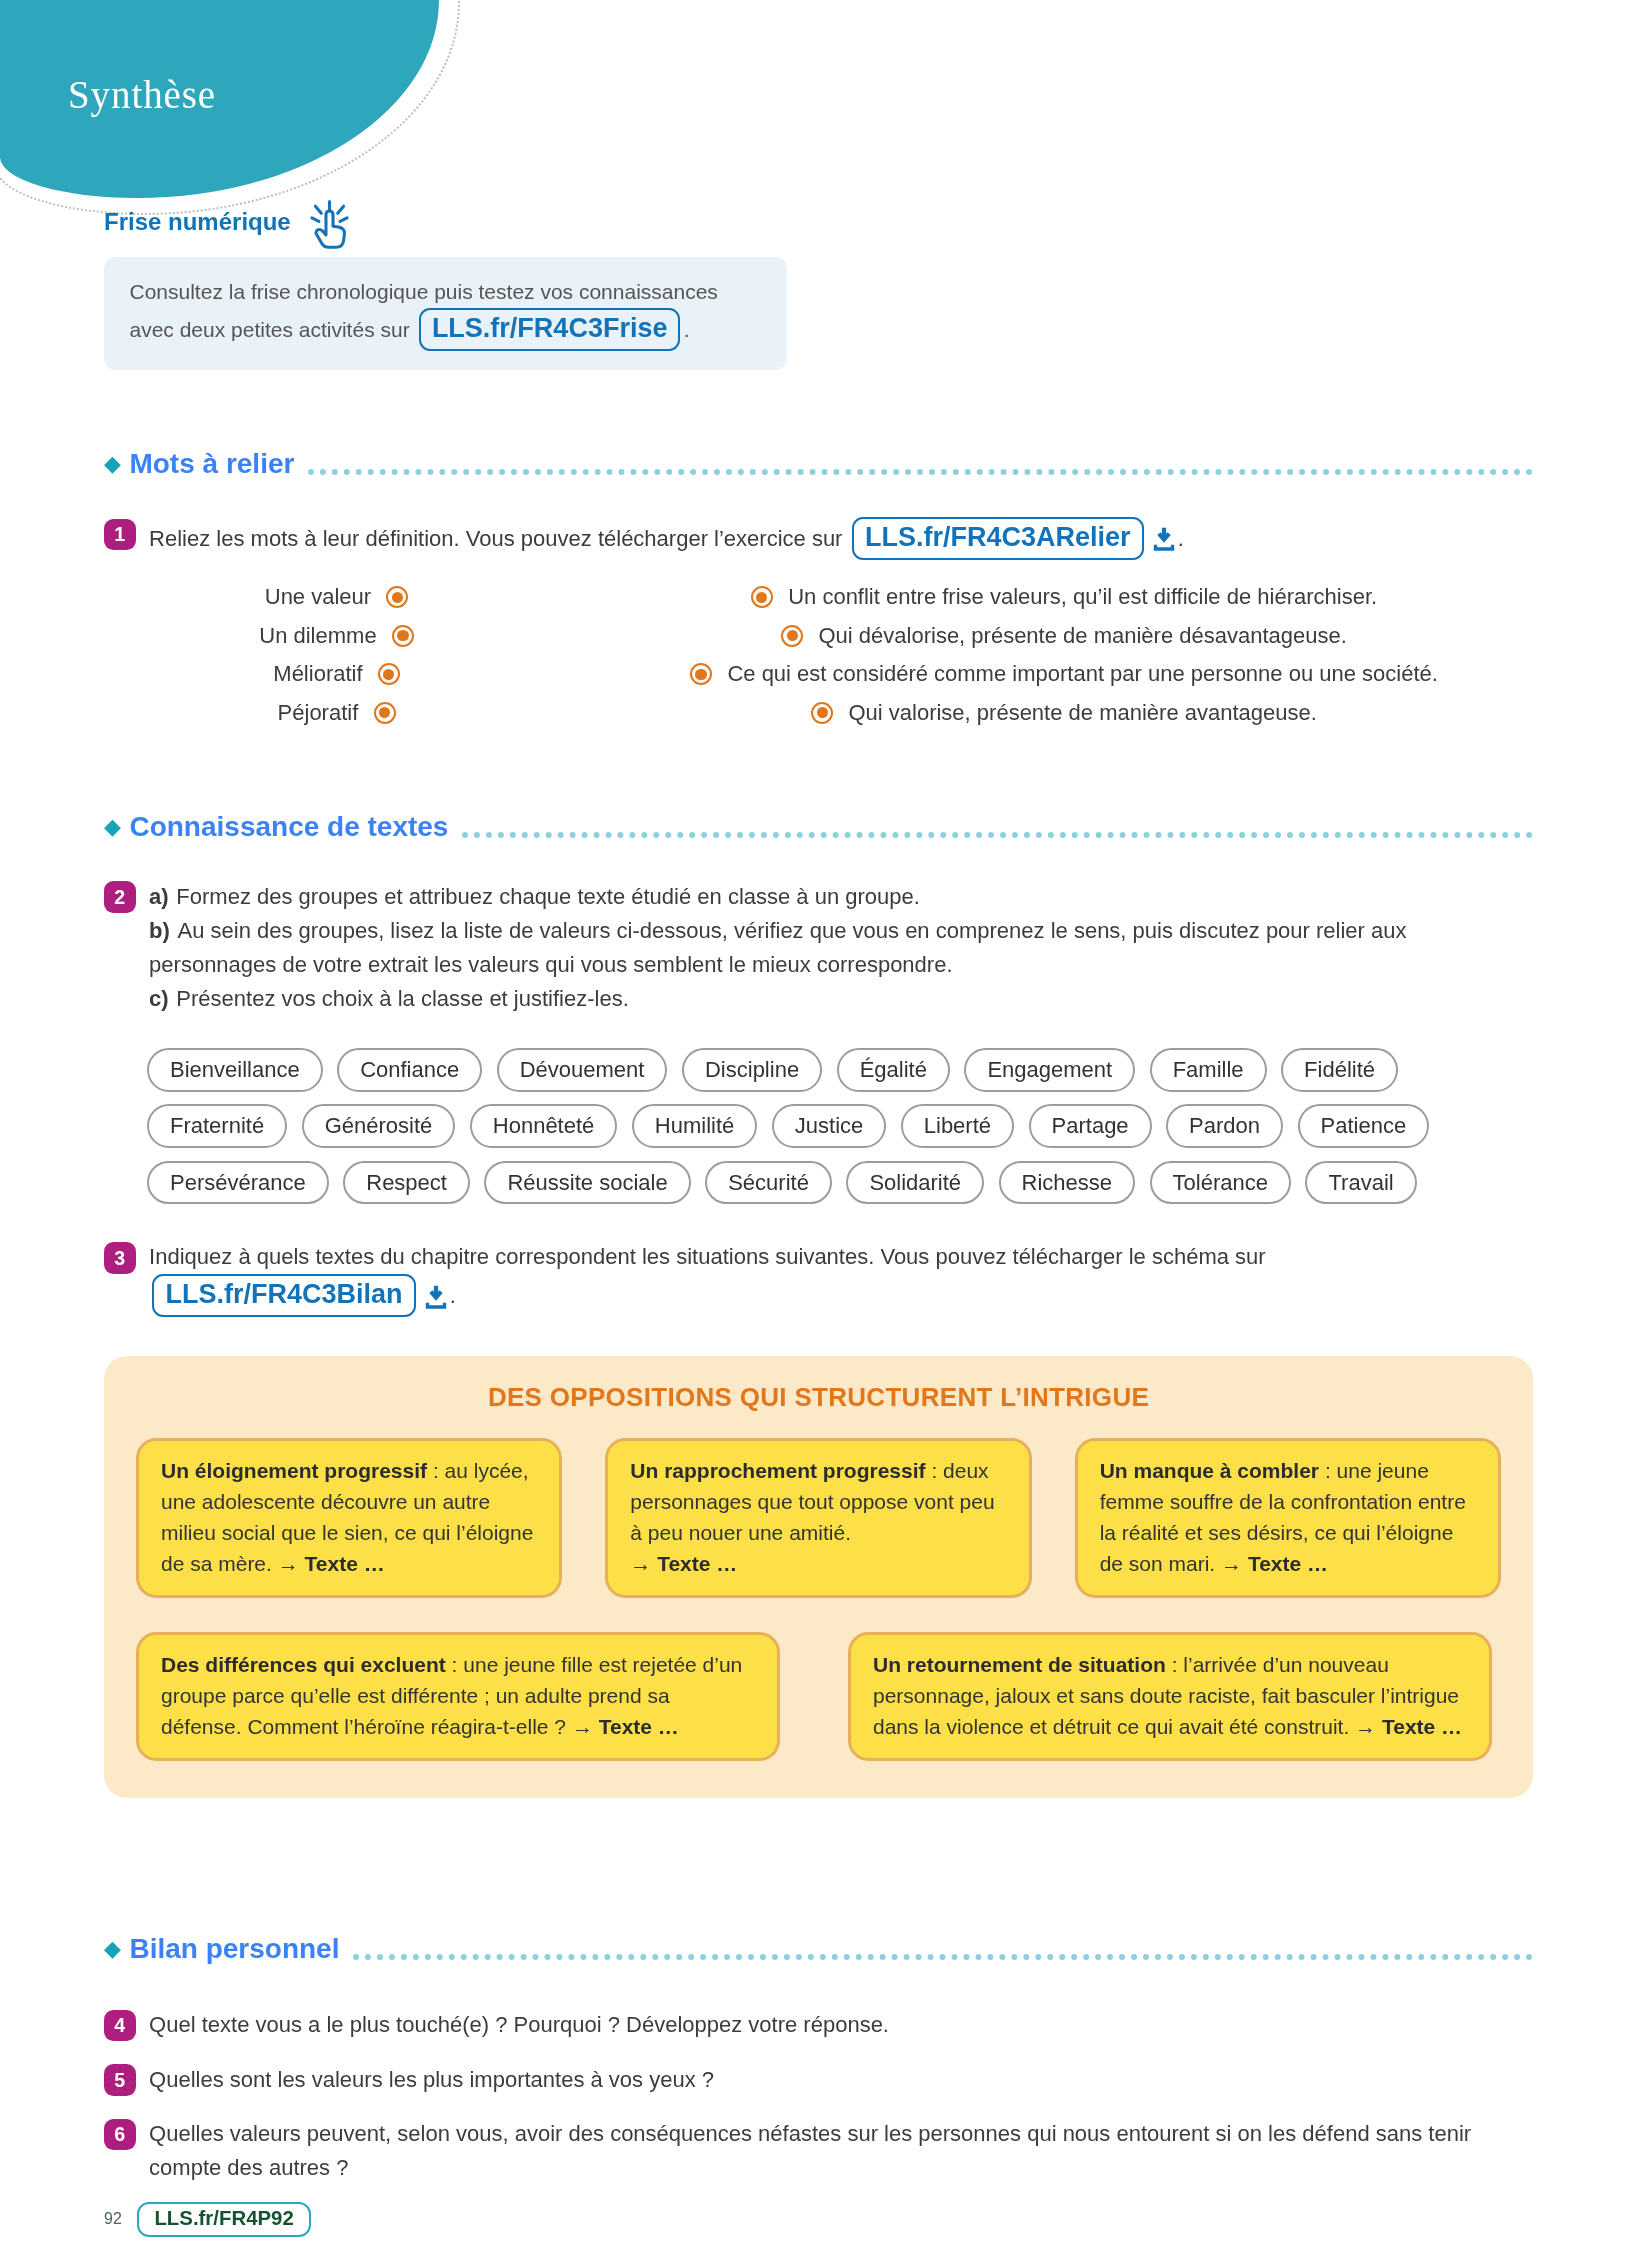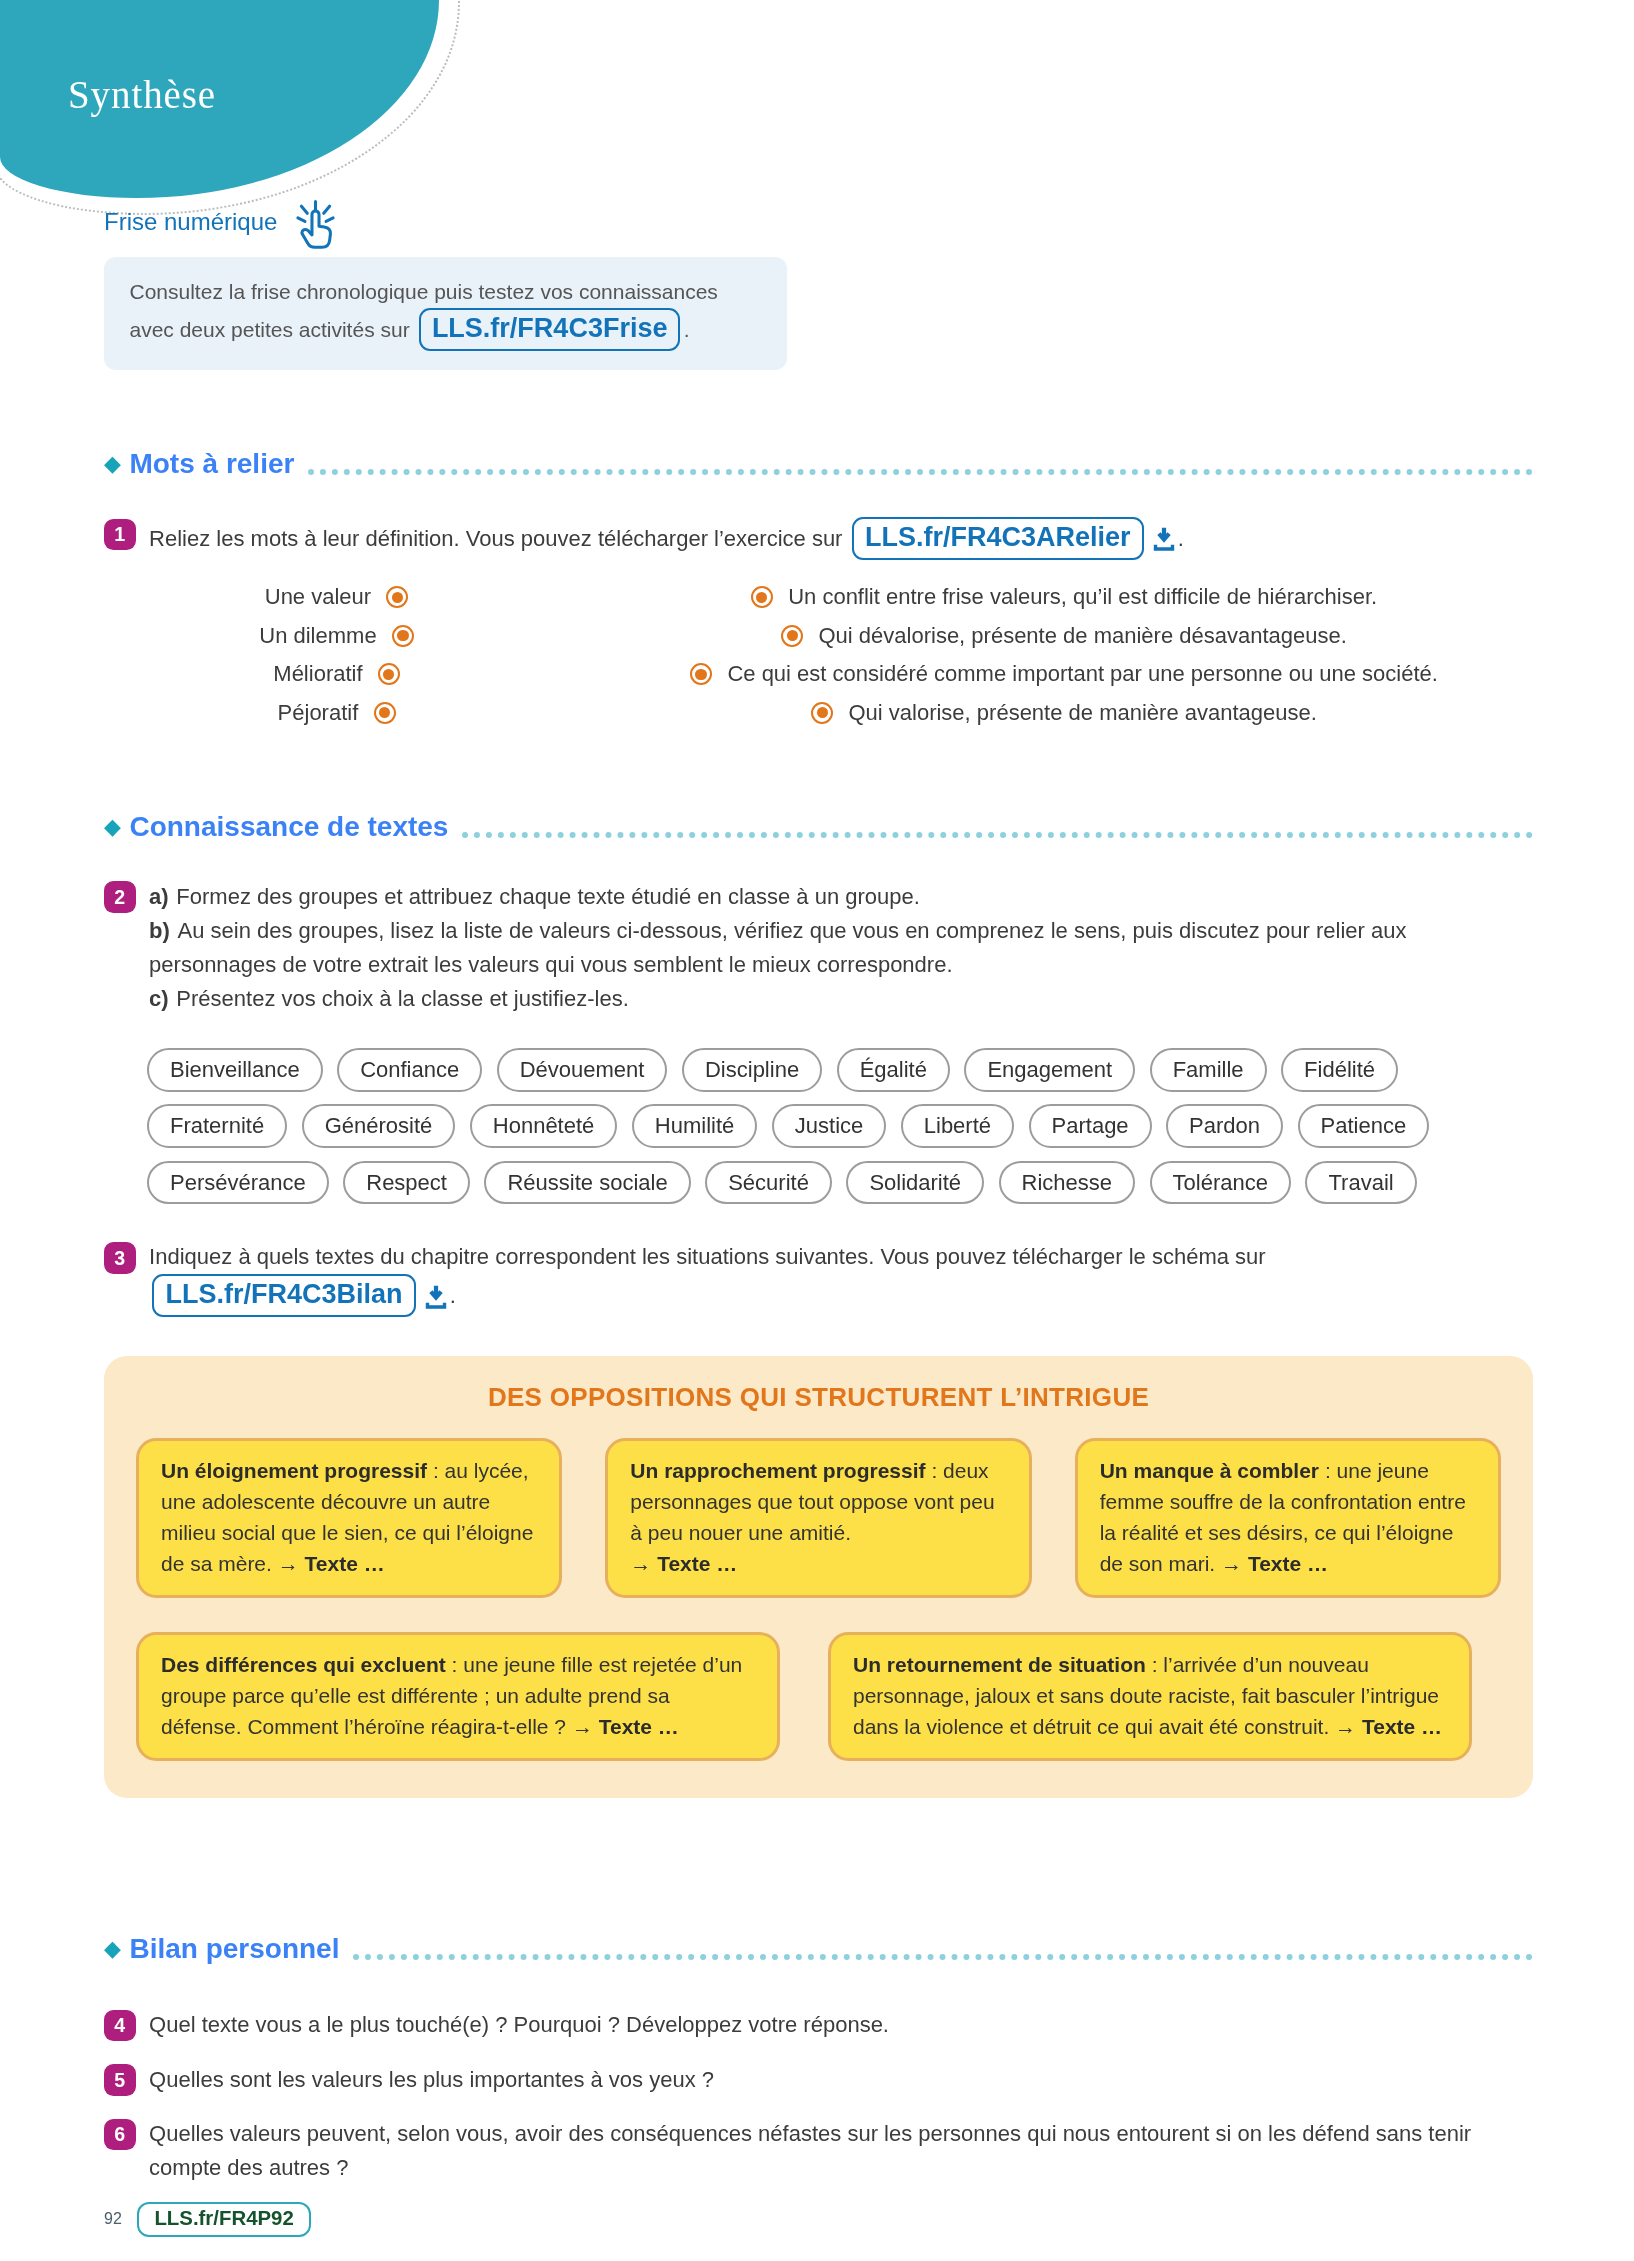--- a/index.html
+++ b/index.html
@@ -20,21 +20,21 @@
   .hero-title{
     position:absolute;top:72px;left:68px;margin:0;
     font-family:"Liberation Serif","DejaVu Serif",serif;
     font-weight:500;font-size:39px;color:#ffffff;letter-spacing:0.9px;
   }
   
   .content{position:absolute;top:0;left:0;right:0;padding:0 102px 0 104px;}
   
   .frise{margin-top:208px;}
   .frise-head{display:flex;align-items:flex-start;gap:12px;}
-  .frise-title{color:#1273b9;font-weight:normal;font-size:24px;line-height:1.2;}
+  .frise-title{color:#1273b9;font-weight:bold;font-size:24px;line-height:1.2;}
   .hand-icon{width:53px;height:54px;margin-top:-10.2px;}
   .frise-box{
     margin-top:5.1px;width:632px;background:#e9f1f9;border-radius:12px;
     padding:19px 25.5px;font-size:21px;line-height:1.55;color:#555;
   }
   
   .pill-link{
     display:inline-block;border:2.6px solid #1273b9;color:#1273b9;font-weight:bold;
     border-radius:11px;padding:0.9px 11px 2.6px;font-size:27px;line-height:1.3;
     margin:0 3.4px;white-space:nowrap;
@@ -81,21 +81,21 @@
   }
   
   .panel{
     margin-top:39px;background:#fce9c8;border-radius:23px;
     padding:25.5px 32px 37px;
   }
   .panel-title{
     text-align:center;color:#e2761b;font-weight:bold;font-size:26px;letter-spacing:0.3px;
   }
   .cards3{display:grid;grid-template-columns:repeat(3,1fr);gap:43px;margin-top:25.5px;}
-  .cards2{display:grid;grid-template-columns:644px 644px;gap:48px;margin-top:34px;}
+  .cards2{display:grid;grid-template-columns:644px 644px;gap:68px;margin-top:34px;}
   .card{
     background:#fde047;border:3.4px solid #e7b05c;border-radius:20.4px;
     padding:15.3px 22px;font-size:21px;line-height:1.47;color:#333;
   }
   .card .lead{font-weight:bold;color:#2c2c2c;}
   .card .arrow{font-weight:normal;}
   .arrow-line{display:block;}
   
   .footer{position:absolute;left:104px;bottom:24px;display:flex;align-items:center;gap:15.3px;}
   .page-num{font-size:16px;color:#4b5f66;}

